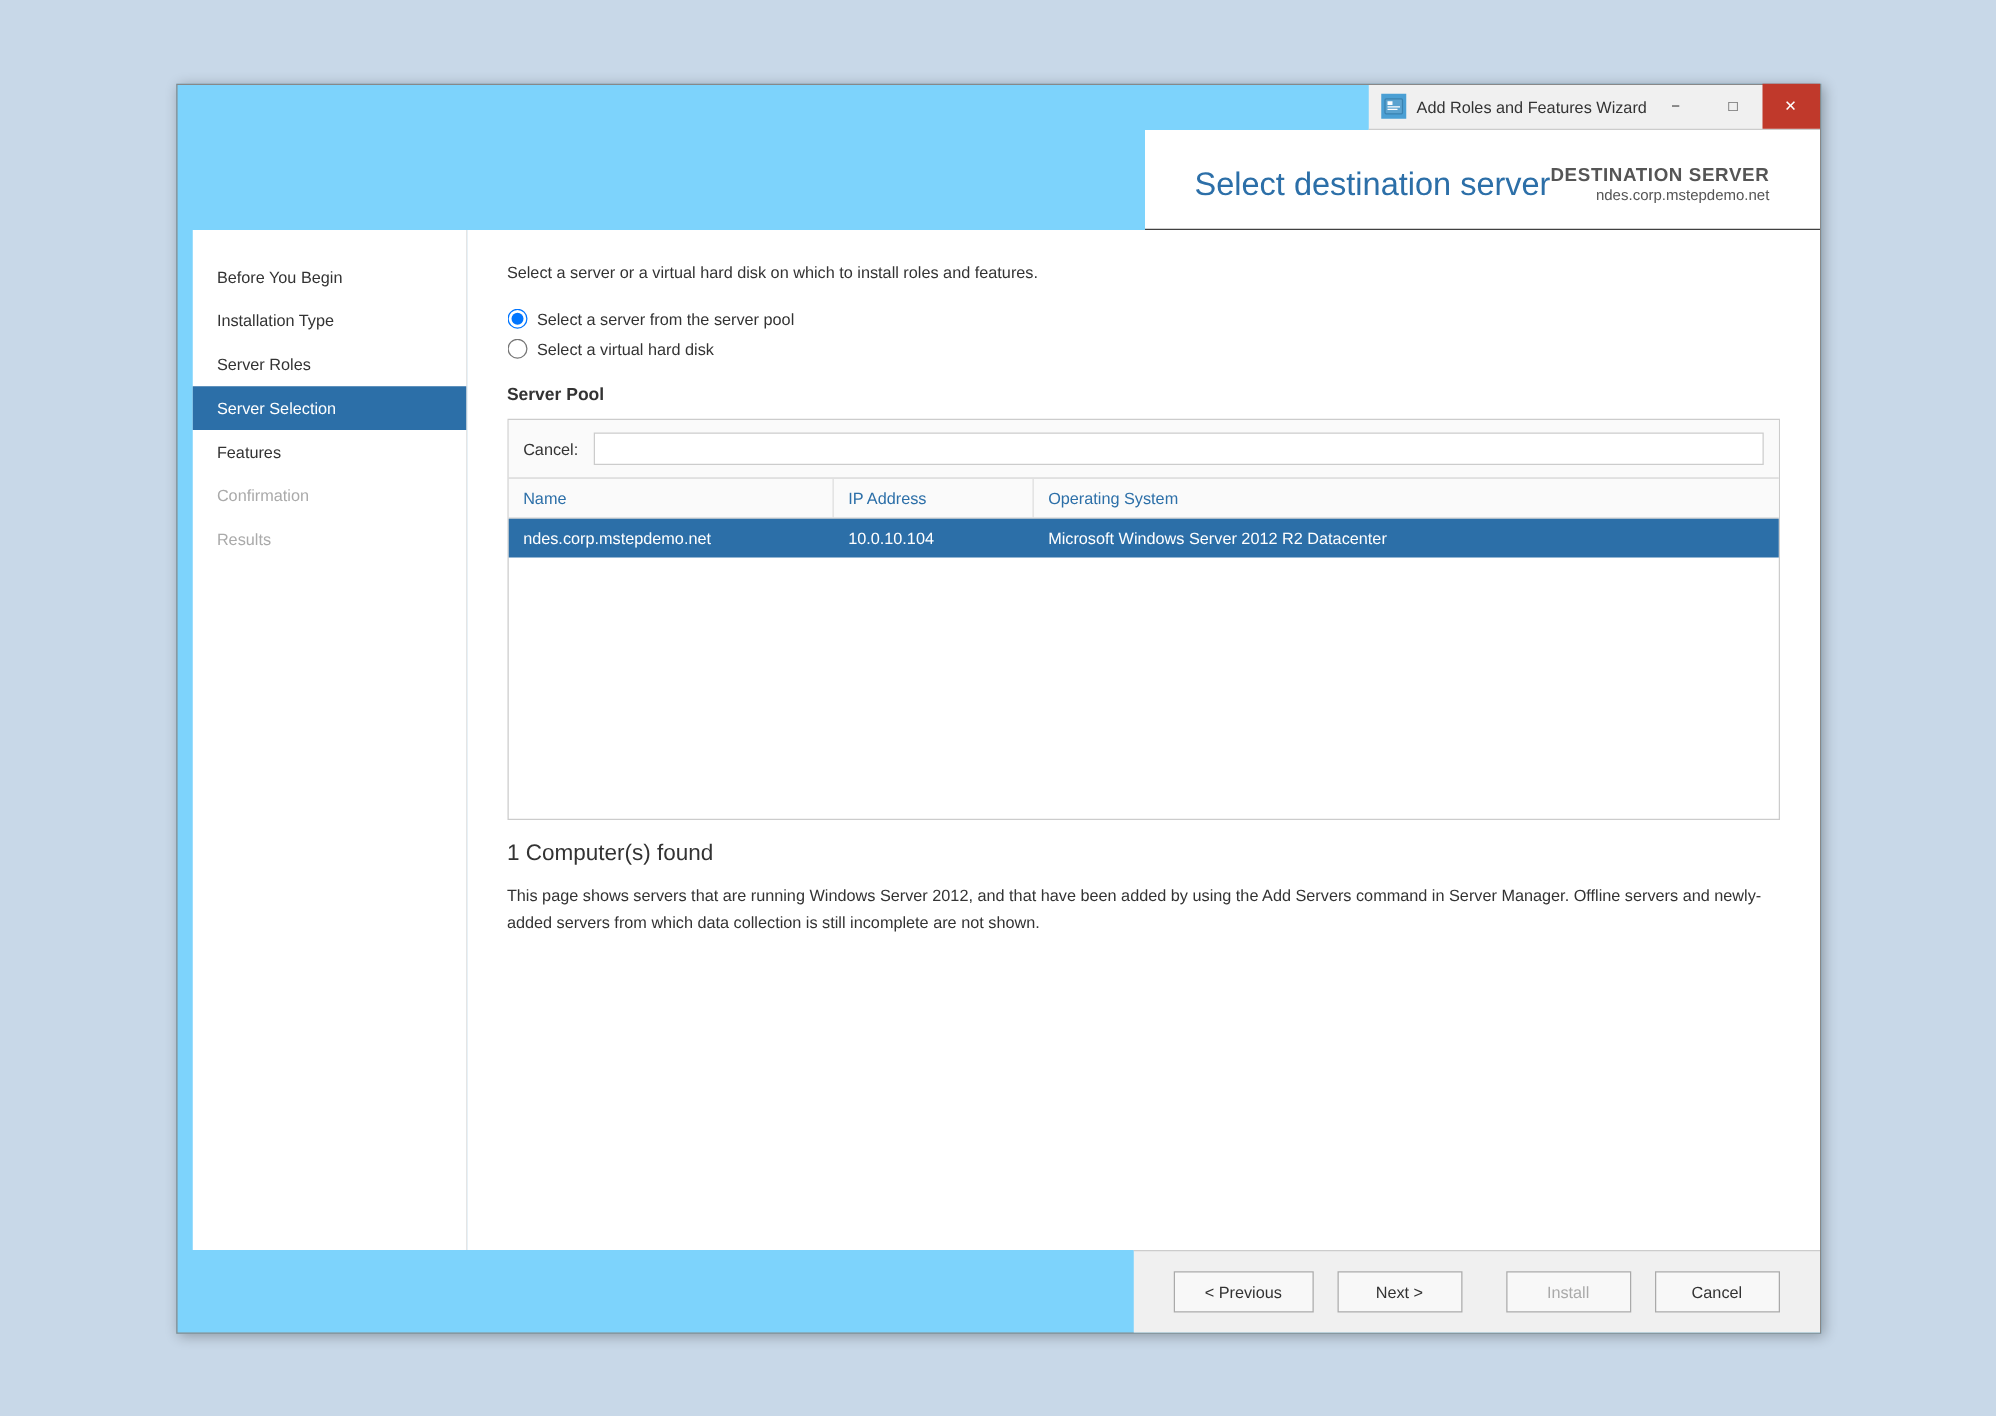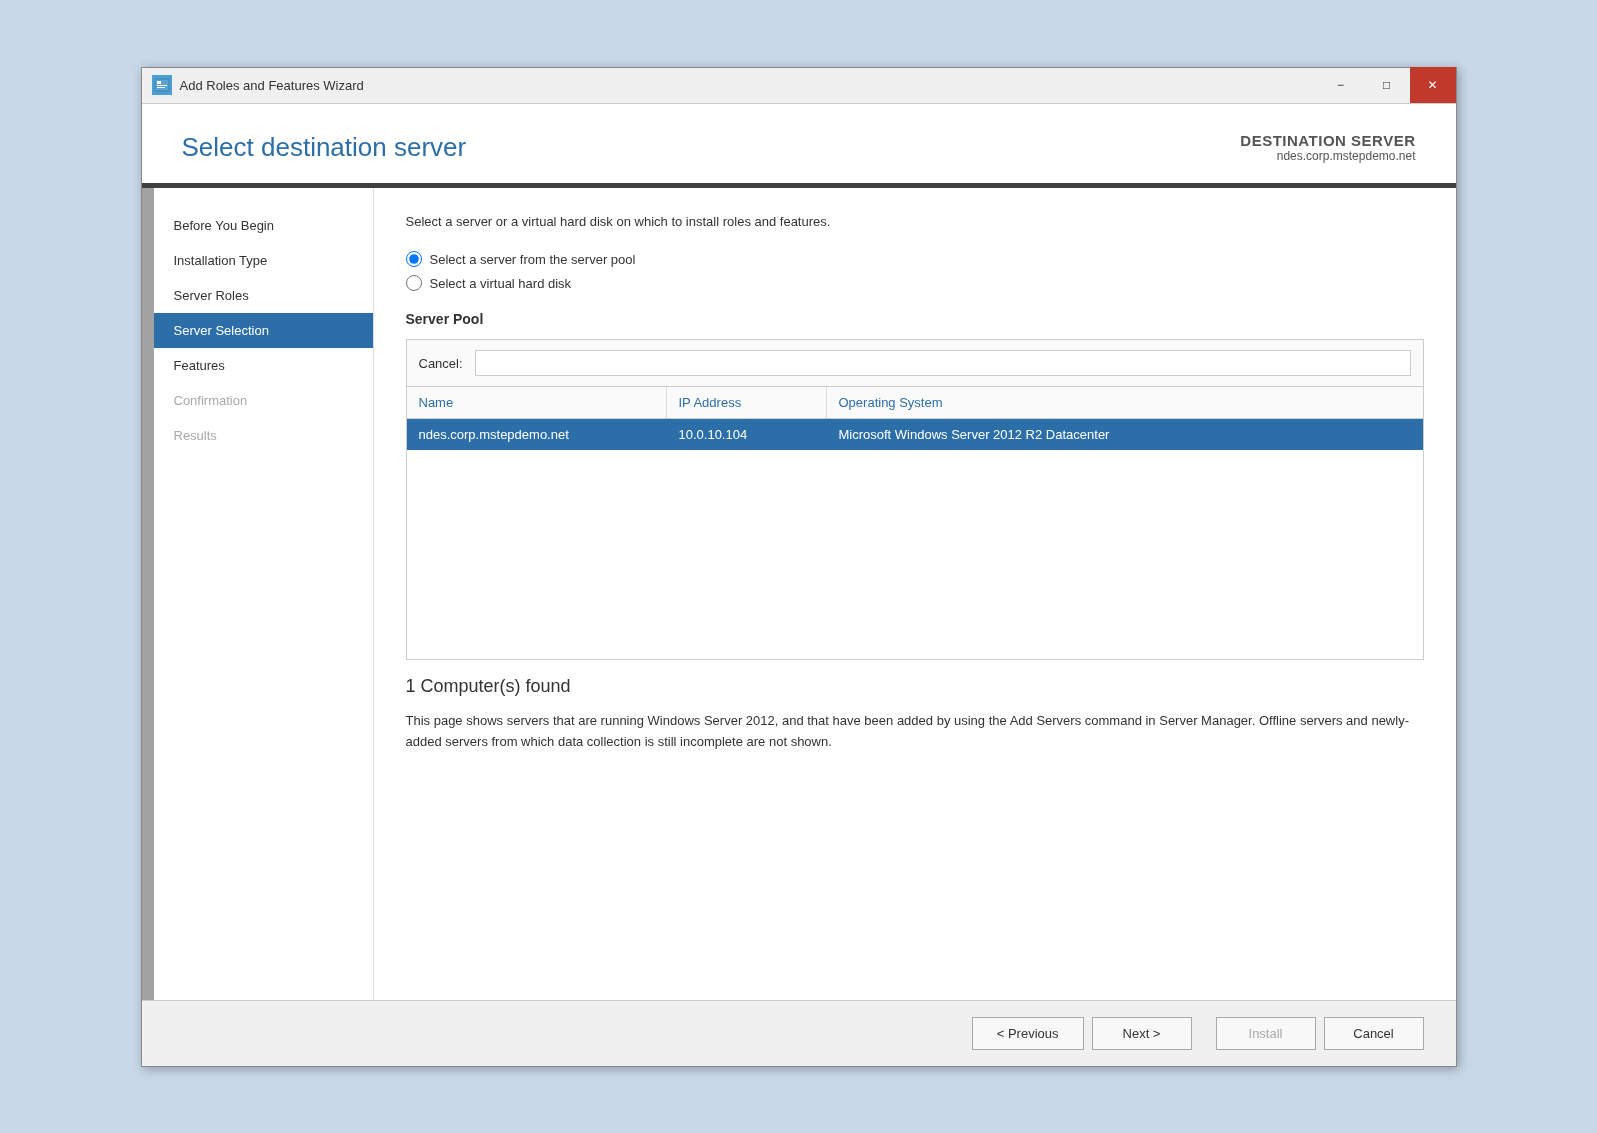--- a/index.html
+++ b/index.html
@@ -7,29 +7,30 @@
       font-family: 'Segoe UI', Arial, sans-serif;
       font-size: 13px;
       background: #c8d8e8;
       width: 1597px;
       height: 1133px;
       overflow: hidden;
     }
     .window {
       width: 1316px;
       height: 1000px;
-      background: #a3a3a3;
+      background: #7dd3fc;
       border: 1px solid #888;
       position: absolute;
       top: 50%;
       left: 50%;
       transform: translate(-50%, -50%);
       display: flex;
       flex-direction: column;
       box-shadow: 2px 2px 10px rgba(0,0,0,0.3);
+      align-items: flex-end;
     }
     .title-bar {
       background: #f0f0f0;
       height: 36px;
       display: flex;
       align-items: center;
       justify-content: space-between;
       padding: 0 0 0 10px;
       border-bottom: 1px solid #ccc;
       flex-shrink: 0;
@@ -66,21 +67,21 @@
       cursor: pointer;
       font-size: 12px;
       color: #333;
       border: none;
       background: transparent;
     }
     .title-btn.close { background: #c0392b; color: white; }
     .header-section {
       background: white;
       padding: 28px 40px 20px 40px;
-      border-bottom: 5px solid #404040;
+      border-bottom: 1px solid #404040;
       display: flex;
       justify-content: space-between;
       align-items: flex-start;
       flex-shrink: 0;
     }
     .page-title {
       font-size: 26px;
       font-weight: 300;
       color: #2c6fa8;
     }
@@ -223,21 +224,21 @@
       font-size: 13px;
       color: #333;
       line-height: 1.6;
     }
     .footer {
       background: #f0f0f0;
       border-top: 1px solid #ccc;
       padding: 16px 32px;
       display: flex;
       justify-content: flex-end;
-      gap: 8px;
+      gap: 19px;
       flex-shrink: 0;
     }
     .footer-btn {
       padding: 8px 24px;
       font-size: 13px;
       cursor: pointer;
       border: 1px solid #aaa;
       background: #f8f8f8;
       color: #333;
       min-width: 100px;

